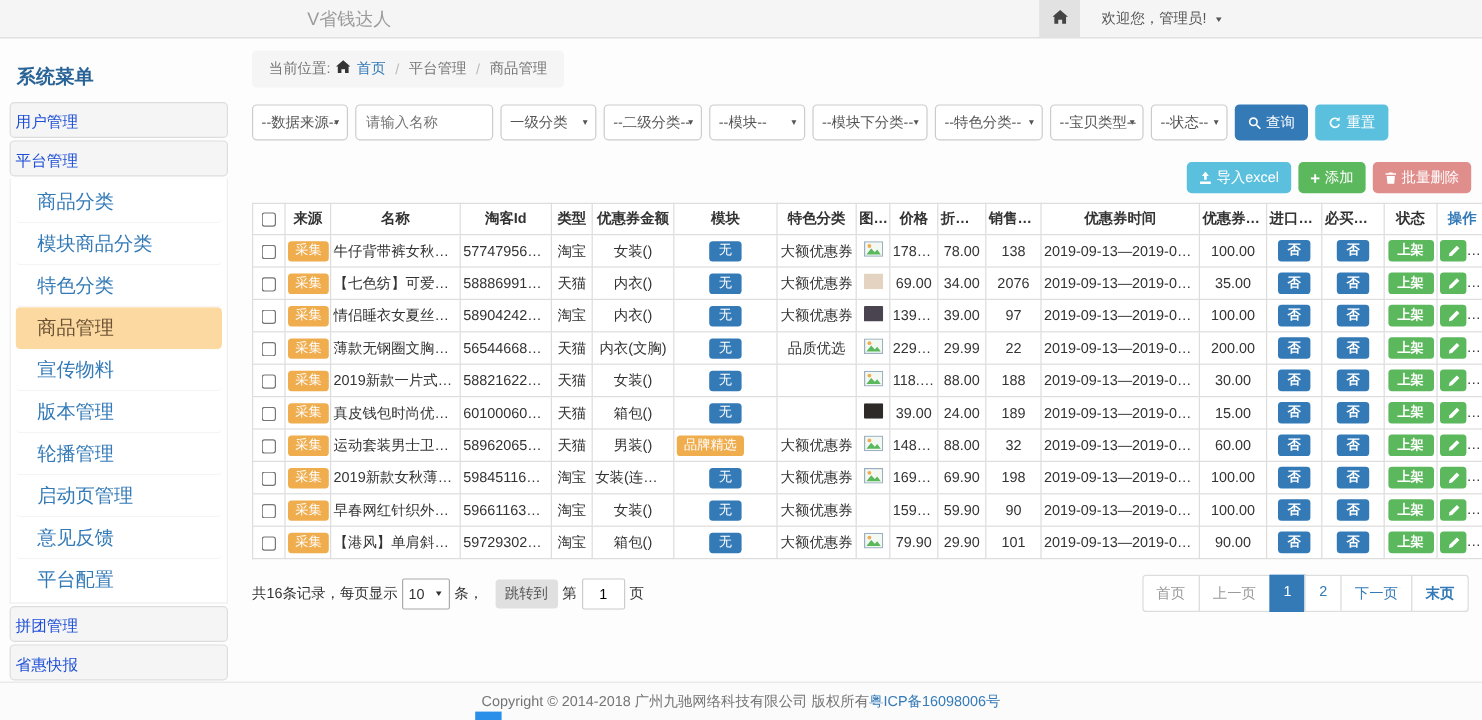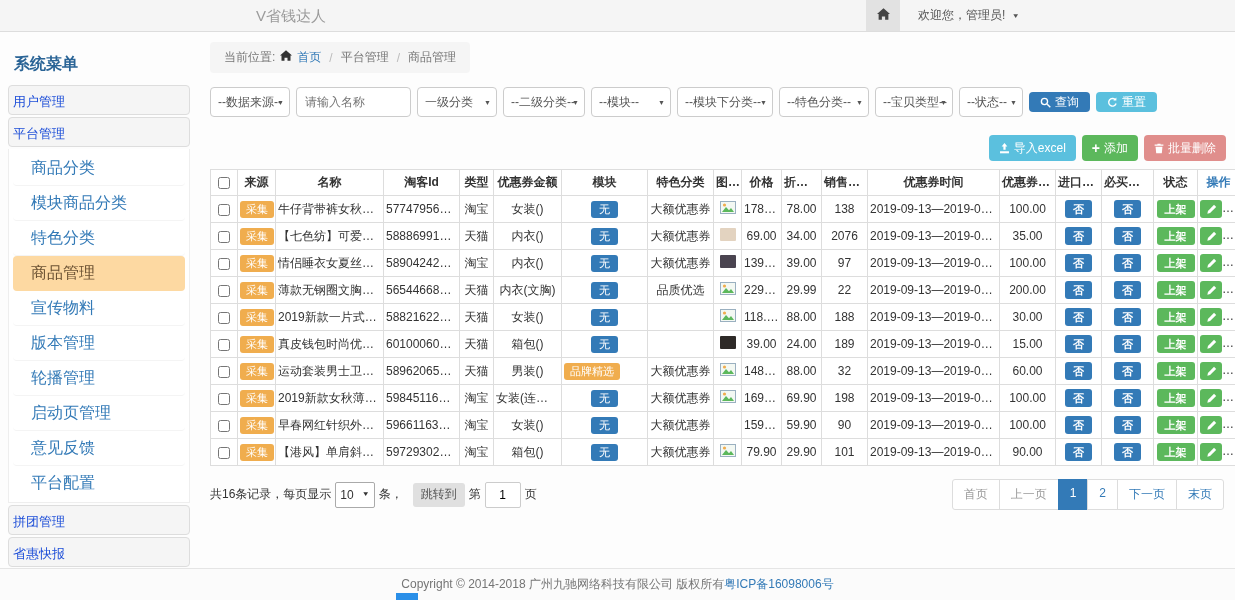--- a/index.html
+++ b/index.html
@@ -30,21 +30,21 @@
   .breadcrumb { display:inline-flex; align-items:center; gap:5px; background:#f5f5f5; border-radius:4px;
                 padding:7px 14px; font-size:12px; color:#777; }
   .breadcrumb .bc-link { color:#337ab7; cursor:pointer; }
   .breadcrumb .bc-sep { color:#bbb; padding:0 3px; }
   .filter-row { display:flex; align-items:center; gap:6px; margin-top:14px; flex-wrap:nowrap; }
   .sel { position:relative; height:30px; border:1px solid #ccc; border-radius:4px; background:#fff;
          display:flex; align-items:center; padding:0 16px 0 7px; color:#555; font-size:12px; cursor:pointer; white-space:nowrap; }
   .sel .sel-caret { position:absolute; right:5px; top:11px; font-size:7px; color:#555; }
   .txt-input { height:30px; border:1px solid #ccc; border-radius:4px; padding:0 8px; font-size:12px;
                color:#555; width:115px; font-family:"Liberation Sans",sans-serif; }
-  .btn { height:20px; border:none; border-radius:4px; color:#fff; font-size:12px; padding:0 11px;
+  .btn { height:30px; border:none; border-radius:4px; color:#fff; font-size:12px; padding:0 11px;
          display:inline-flex; align-items:center; gap:4px; cursor:pointer; font-family:"Liberation Sans",sans-serif; }
   .btn-primary { background:#337ab7; }
   .btn-info { background:#5bc0de; }
   .btn-success { background:#5cb85c; }
   .btn-danger-soft { background:#e08e8c; }
   .action-row { display:flex; justify-content:flex-end; gap:6px; margin-top:18px; }
   .action-row .btn { height:26px; font-size:12px; padding:0 10px; }
   
   table.grid { width:100%; border-collapse:collapse; table-layout:fixed; margin-top:8px; background:#fff; }
   .grid th, .grid td { border:1px solid #ddd; text-align:center; padding:4px 2px; font-size:12px;
@@ -69,21 +69,21 @@
   .pp-sel { height:26px; border:1px solid #aaa; border-radius:2px; background:#fff; display:inline-flex;
             align-items:center; padding:0 4px; gap:5px; cursor:pointer; }
   .jump-btn { background:#e0e0e0; color:#555; border:none; border-radius:3px; height:24px; padding:0 8px;
               font-size:12px; cursor:pointer; font-family:"Liberation Sans",sans-serif; }
   .page-input { width:36px; height:26px; border:1px solid #ccc; border-radius:2px; text-align:center;
                 font-size:12px; font-family:"Liberation Sans",sans-serif; }
   .pager { display:flex; margin-left:auto; margin-right:2px; }
   .pager .pg { border:1px solid #ddd; background:#fff; color:#337ab7; padding:6px 11px; font-size:12px;
                margin-left:-1px; cursor:pointer; }
   .pager .pg:first-child { border-radius:3px 0 0 3px; margin-left:0; }
-  .pager .pg:last-child { border-radius:0 3px 3px 0; }
+  .pager .pg:last-child { border-radius:0 3px 3px 0;font-weight:bold; }
   .pager .pg.disabled { color:#9a9a9a; }
   .pager .pg.active { background:#337ab7; border-color:#337ab7; color:#fff; }
   
   .footer { position:absolute; left:0; top:568px; width:1235px; height:32px; background:#fbfbfb;
             border-top:1px solid #e5e5e5; display:flex; align-items:center; justify-content:center;
             font-size:12px; color:#757575; z-index:6; }
   .footer .icp { color:#337ab7; cursor:pointer; }
   .blue-chip { position:absolute; left:396px; top:593px; width:22px; height:7px; background:#2a8fe8; z-index:7; }
   input[type=checkbox] { width:12px; height:12px; margin:0; vertical-align:middle; }
 </style>

